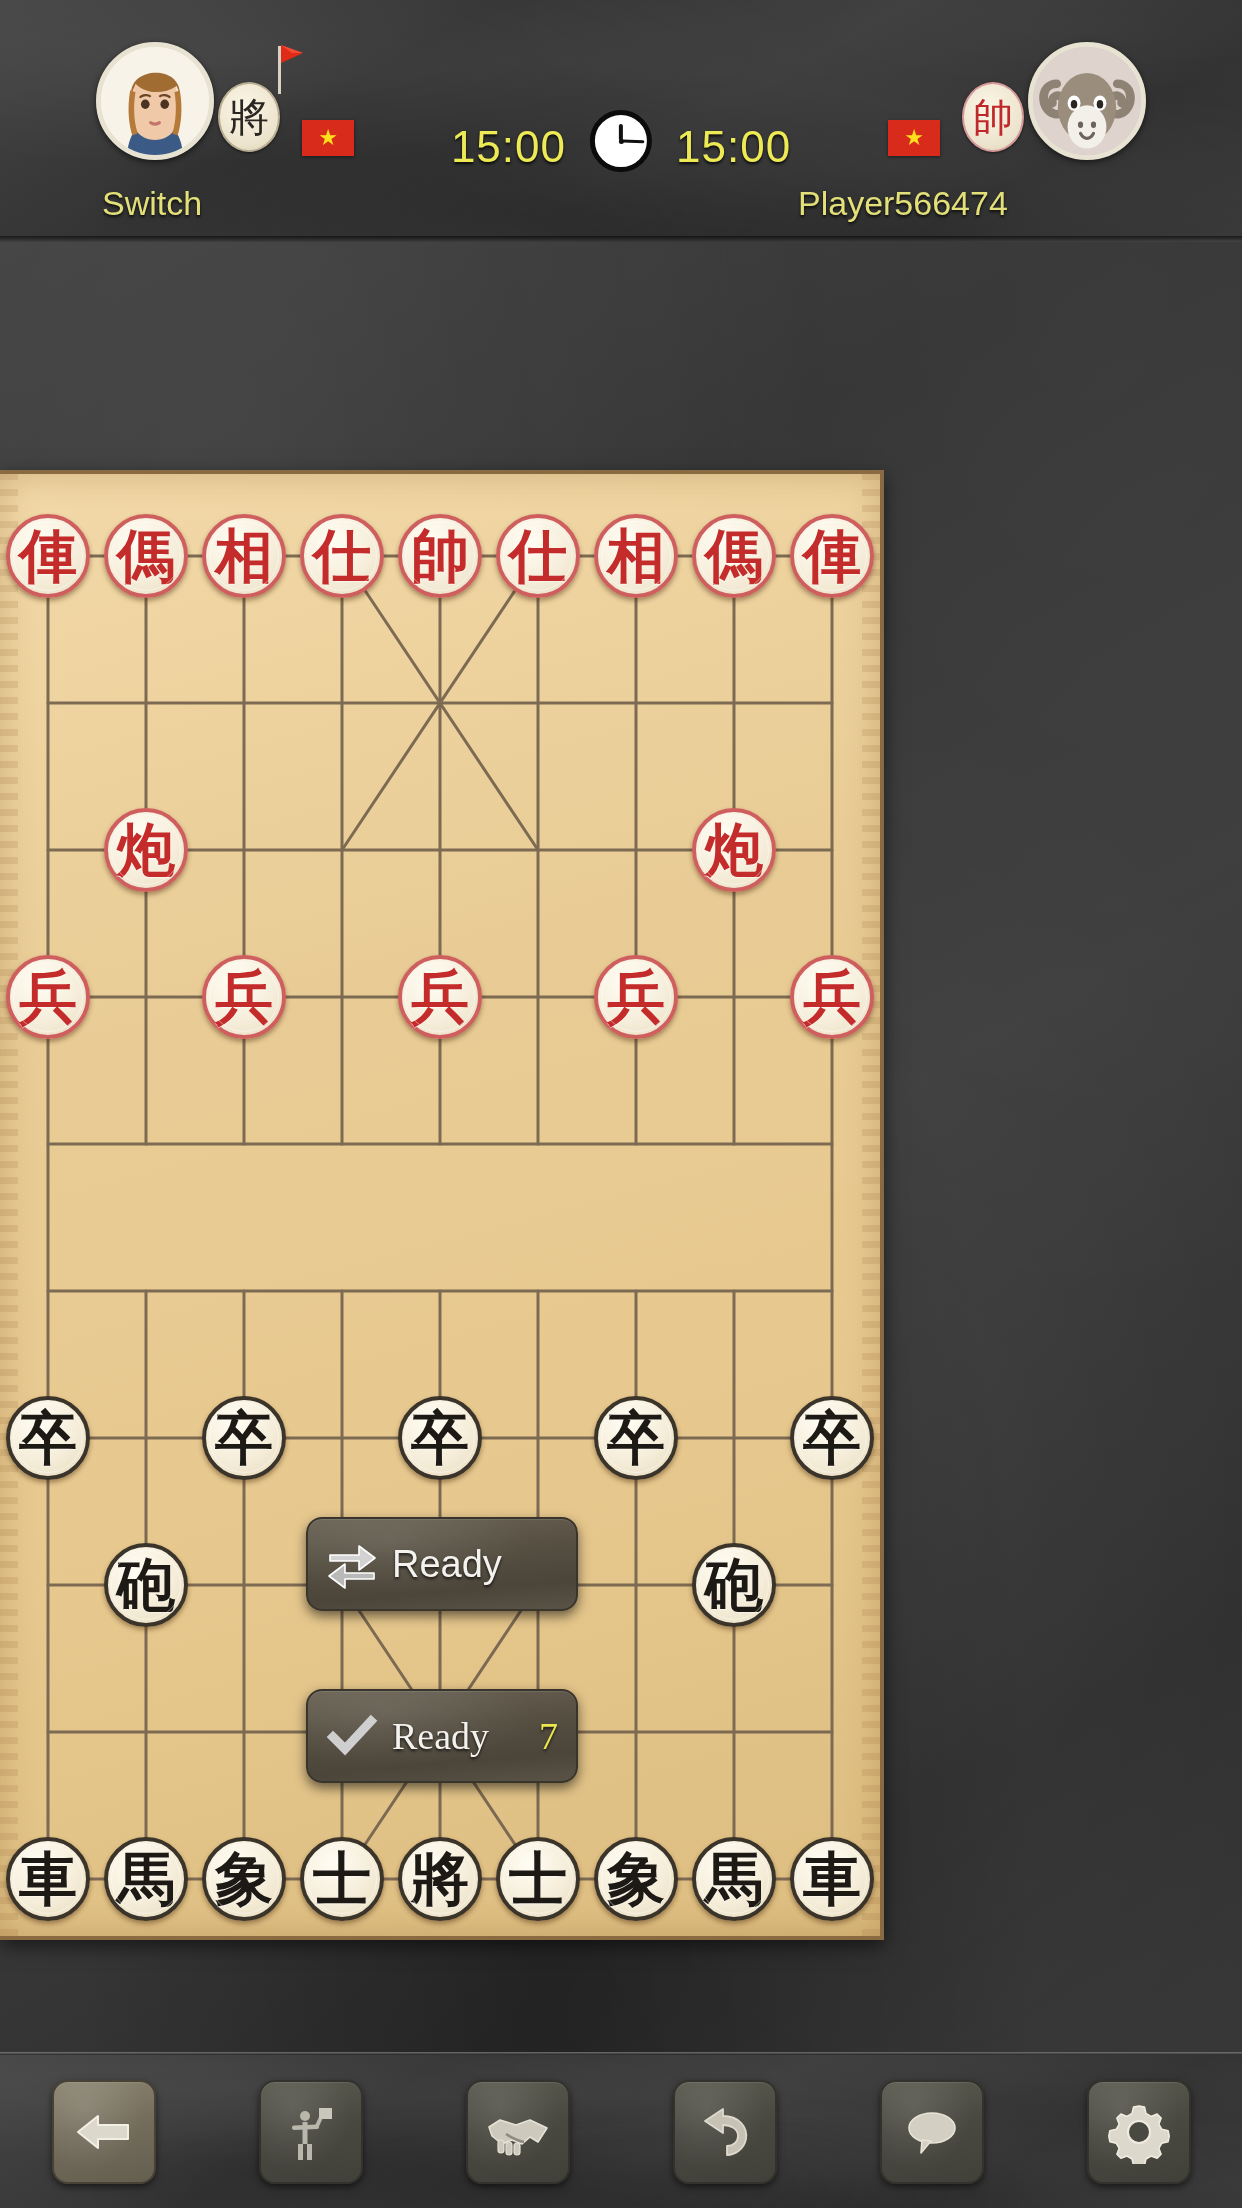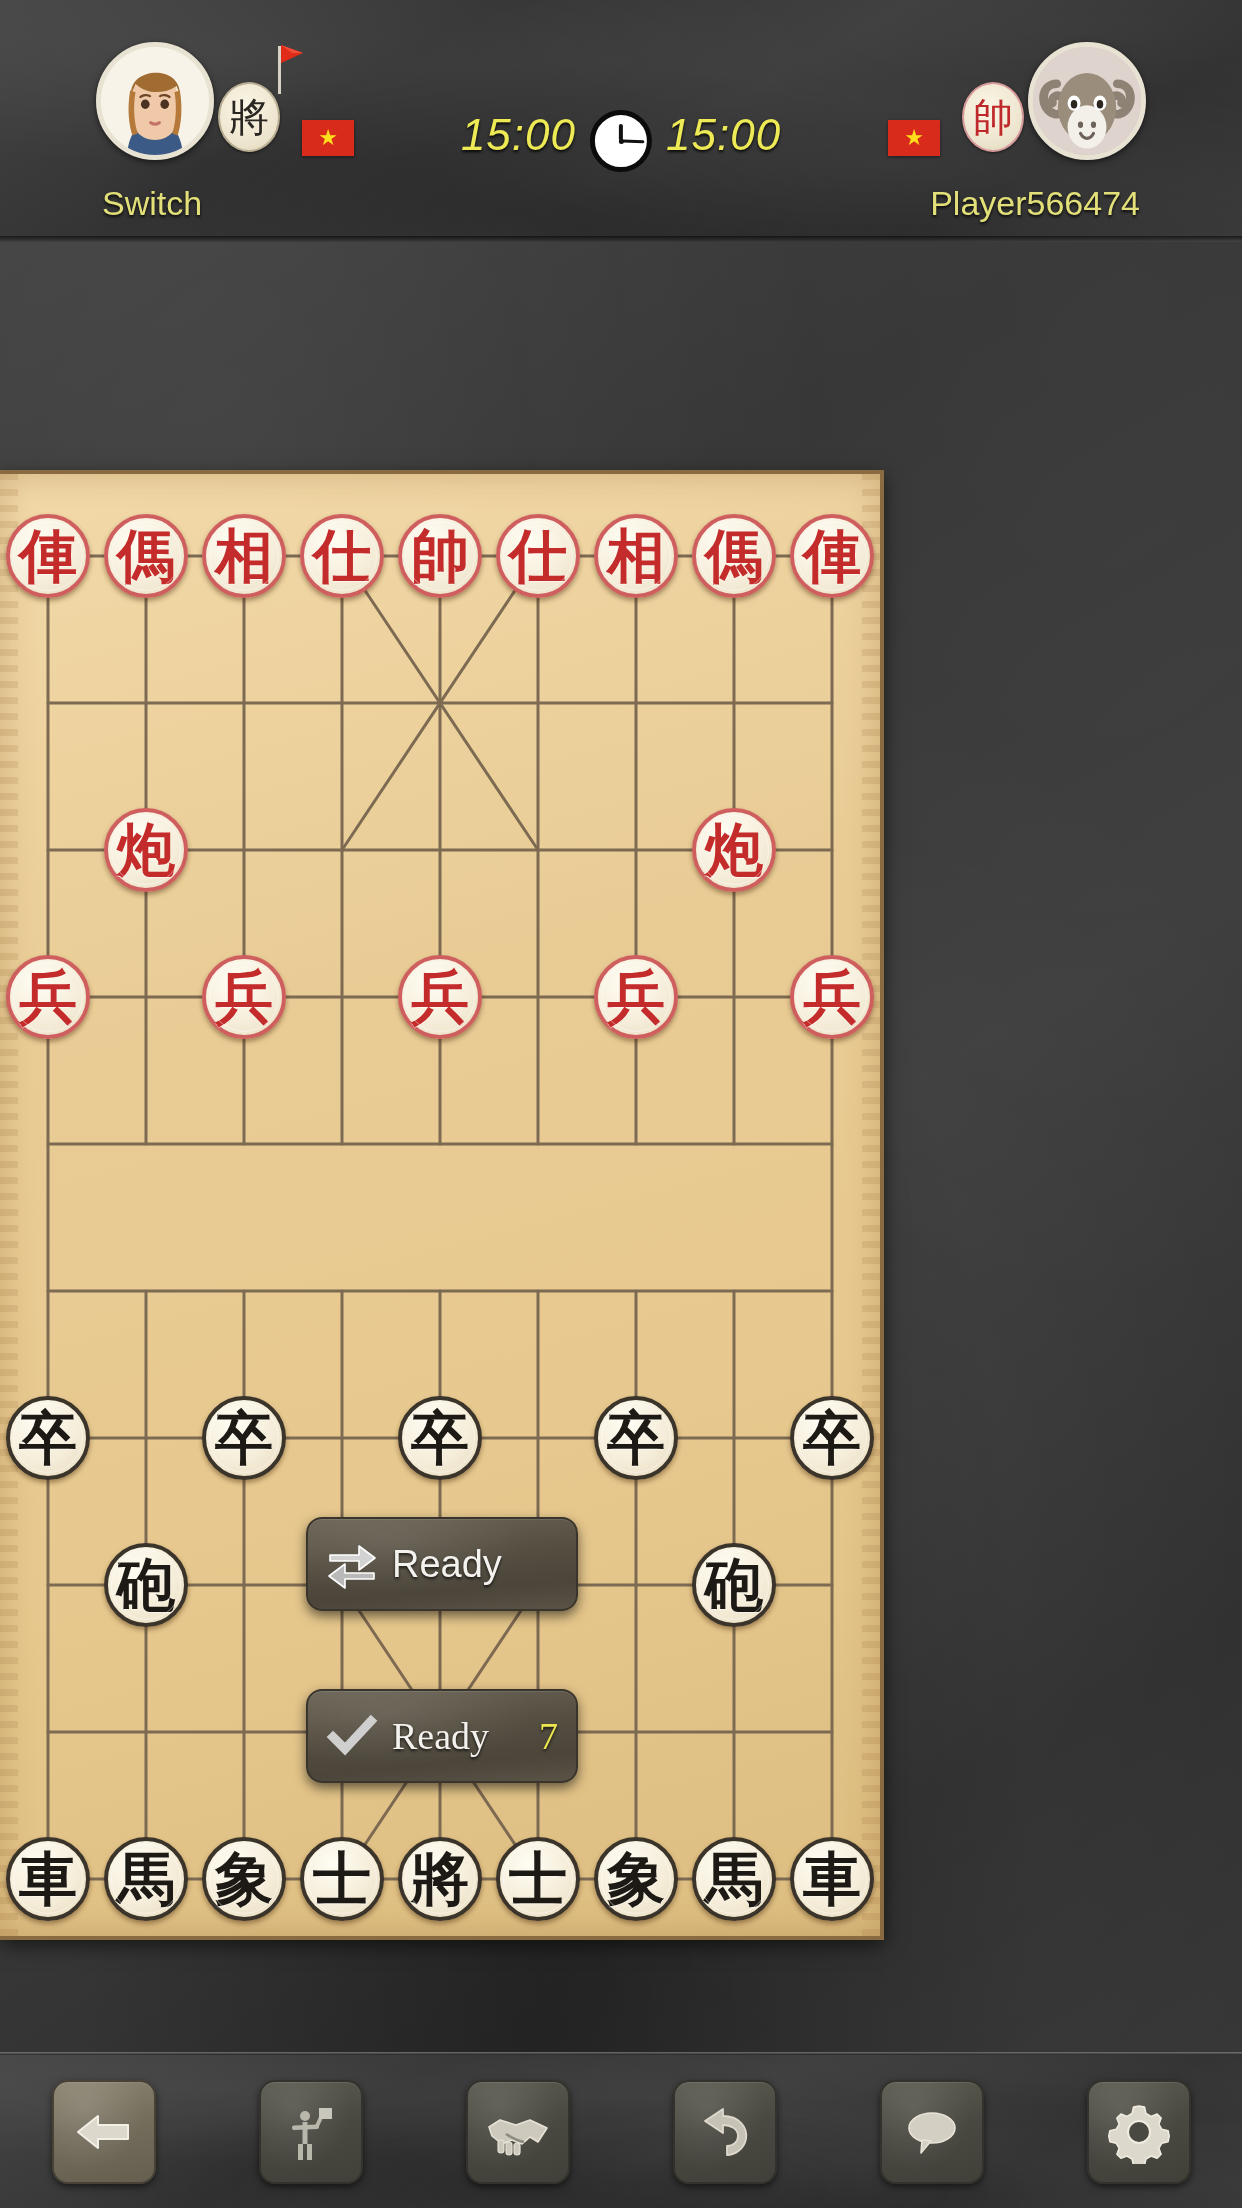--- a/index.html
+++ b/index.html
@@ -68,26 +68,26 @@
   .vn-flag.l { left: 206px; }
   .vn-flag.r { right: 206px; }
   .vn-flag .star { color: #ffdf1b; font-size: 22px; line-height: 1; }
 
   .pname {
     position: absolute; top: 184px; width: 340px;
     font-size: 34px; color: #e3e07a; white-space: nowrap;
     text-shadow: 0 2px 3px rgba(0,0,0,0.8);
   }
   .pname.left  { left: 0; text-align: left; padding-left: 6px;}
-  .pname.right { right: 0; text-align: right; padding-right: 6px; }
+  .pname.right { right: 8px; text-align: left; padding-right: 6px; }
 
   
   #clockwrap {
     position: absolute; left: 50%; top: 110px; transform: translateX(-50%);
-    display: flex; align-items: flex-start; gap: 14px; font-style: italic;
+    display: flex; align-items: flex-end; gap: 24px;
   }
   .clock-time {
     font-size: 44px; color: #edea55; letter-spacing: 1px;
     text-shadow: 0 2px 3px rgba(0,0,0,0.85);
     font-family: "Liberation Sans", sans-serif;
   }
   .clock-face {
     width: 62px; height: 62px; border-radius: 50%;
     background: #fff; border: 5px solid #0b0b0b; position: relative;
   }

